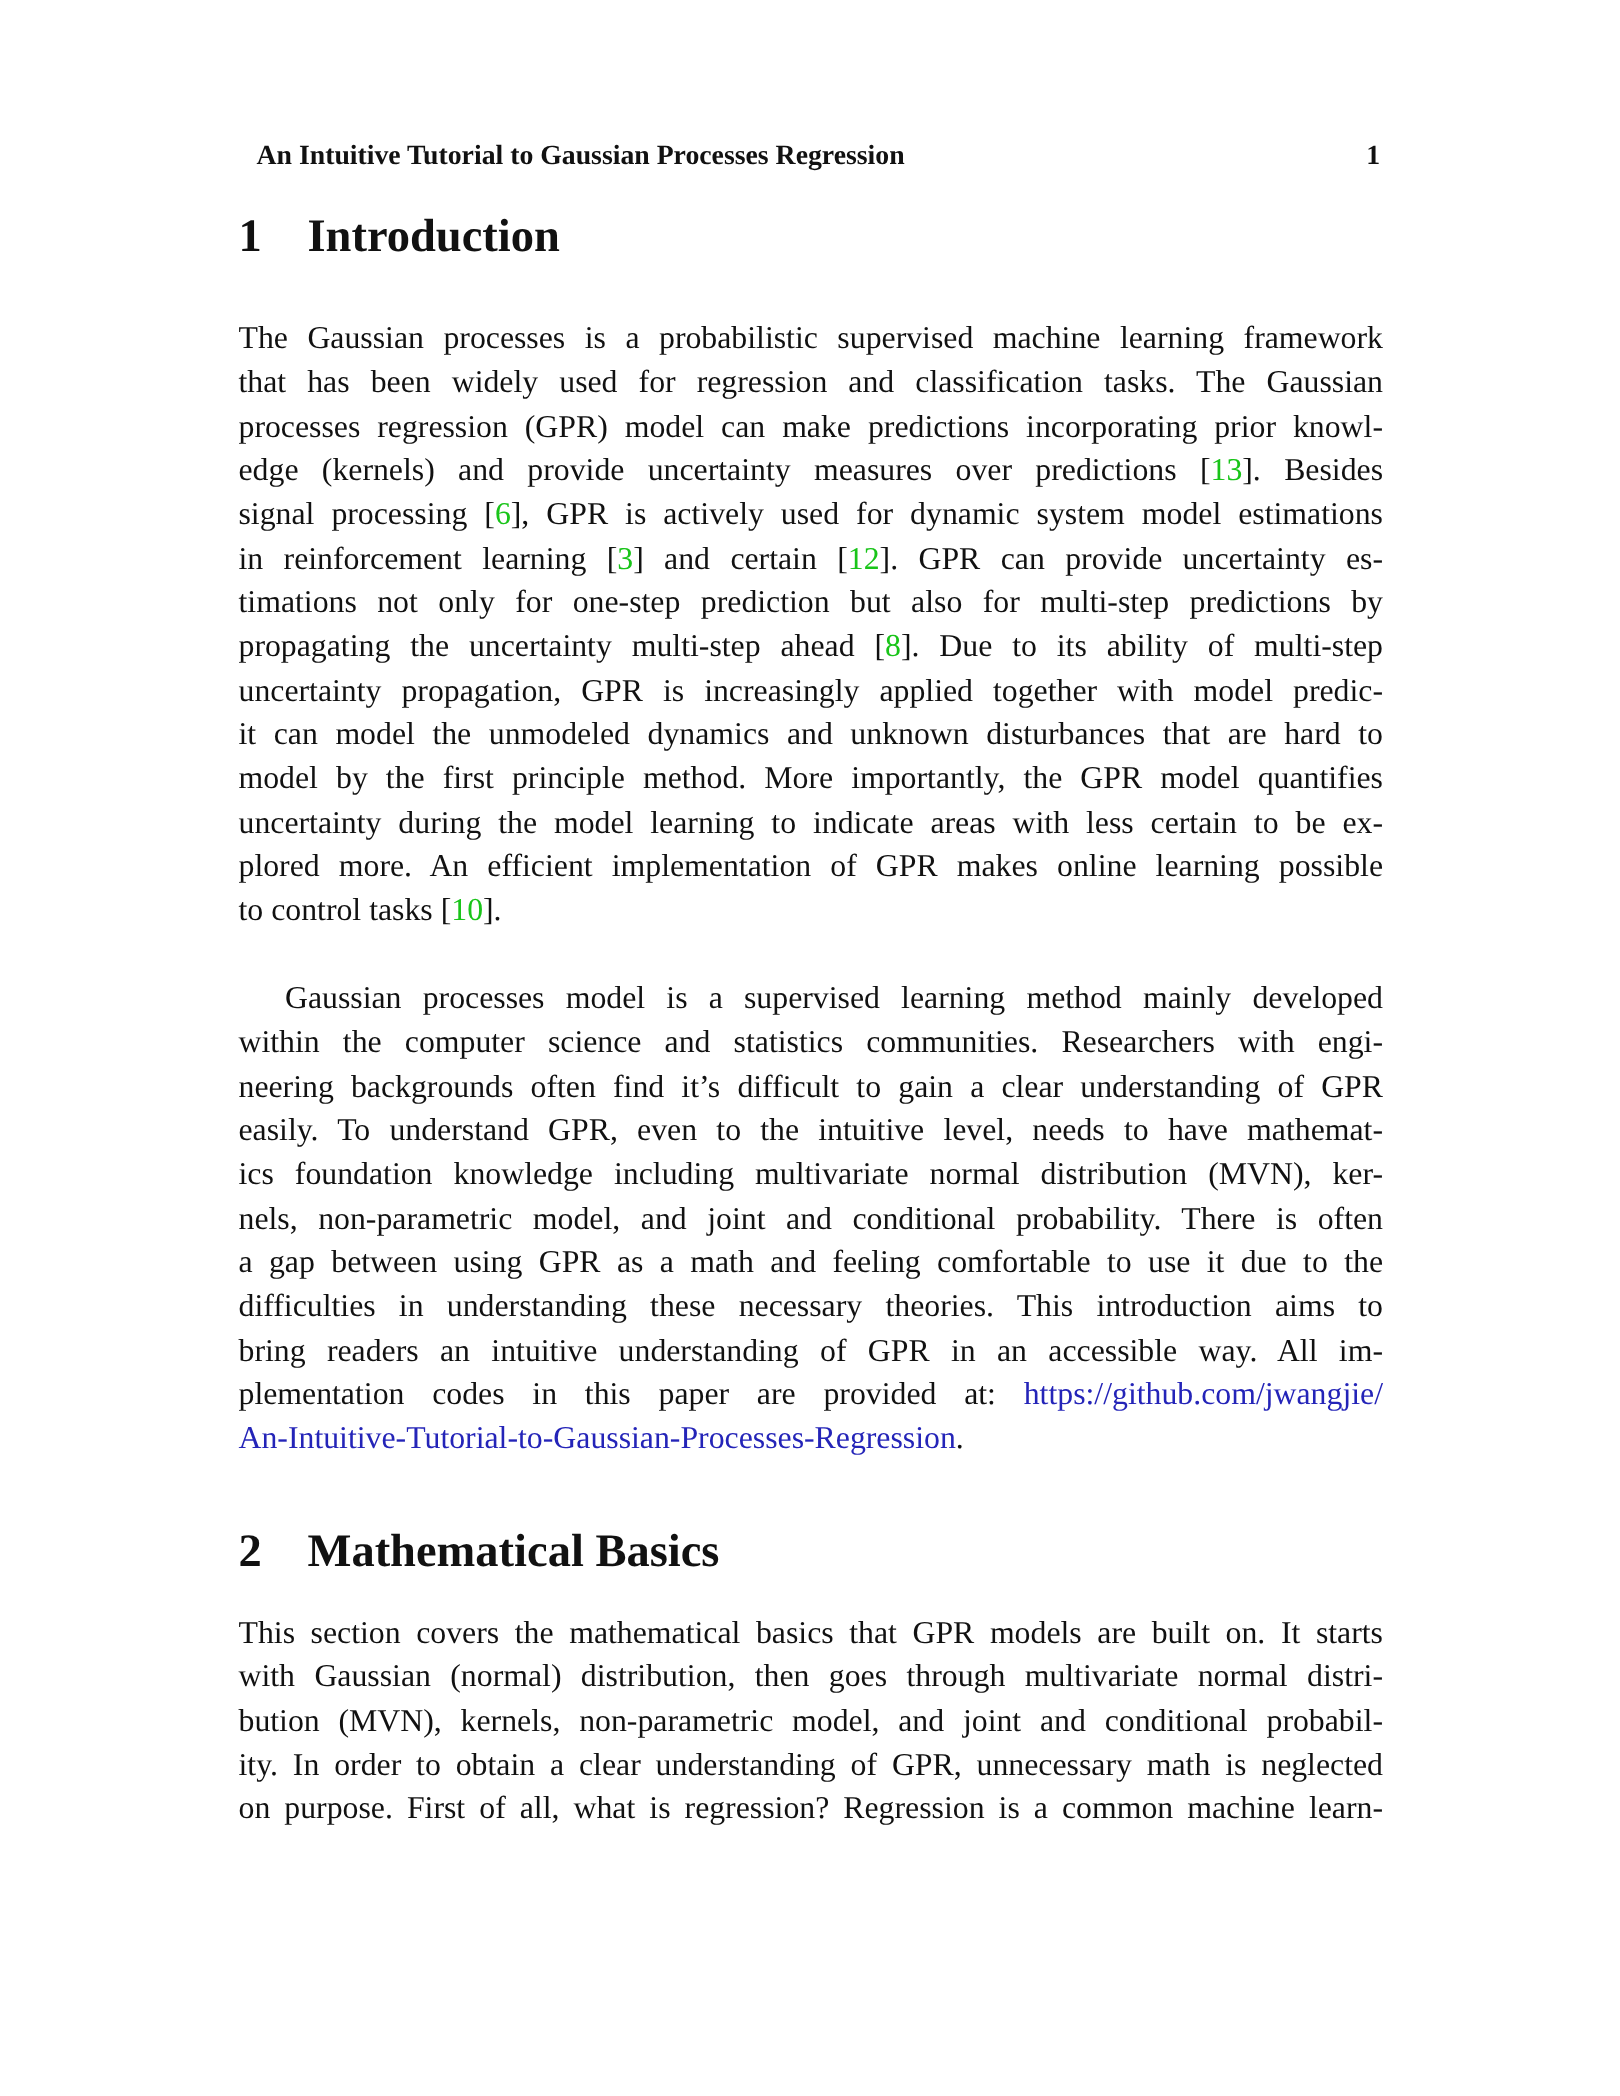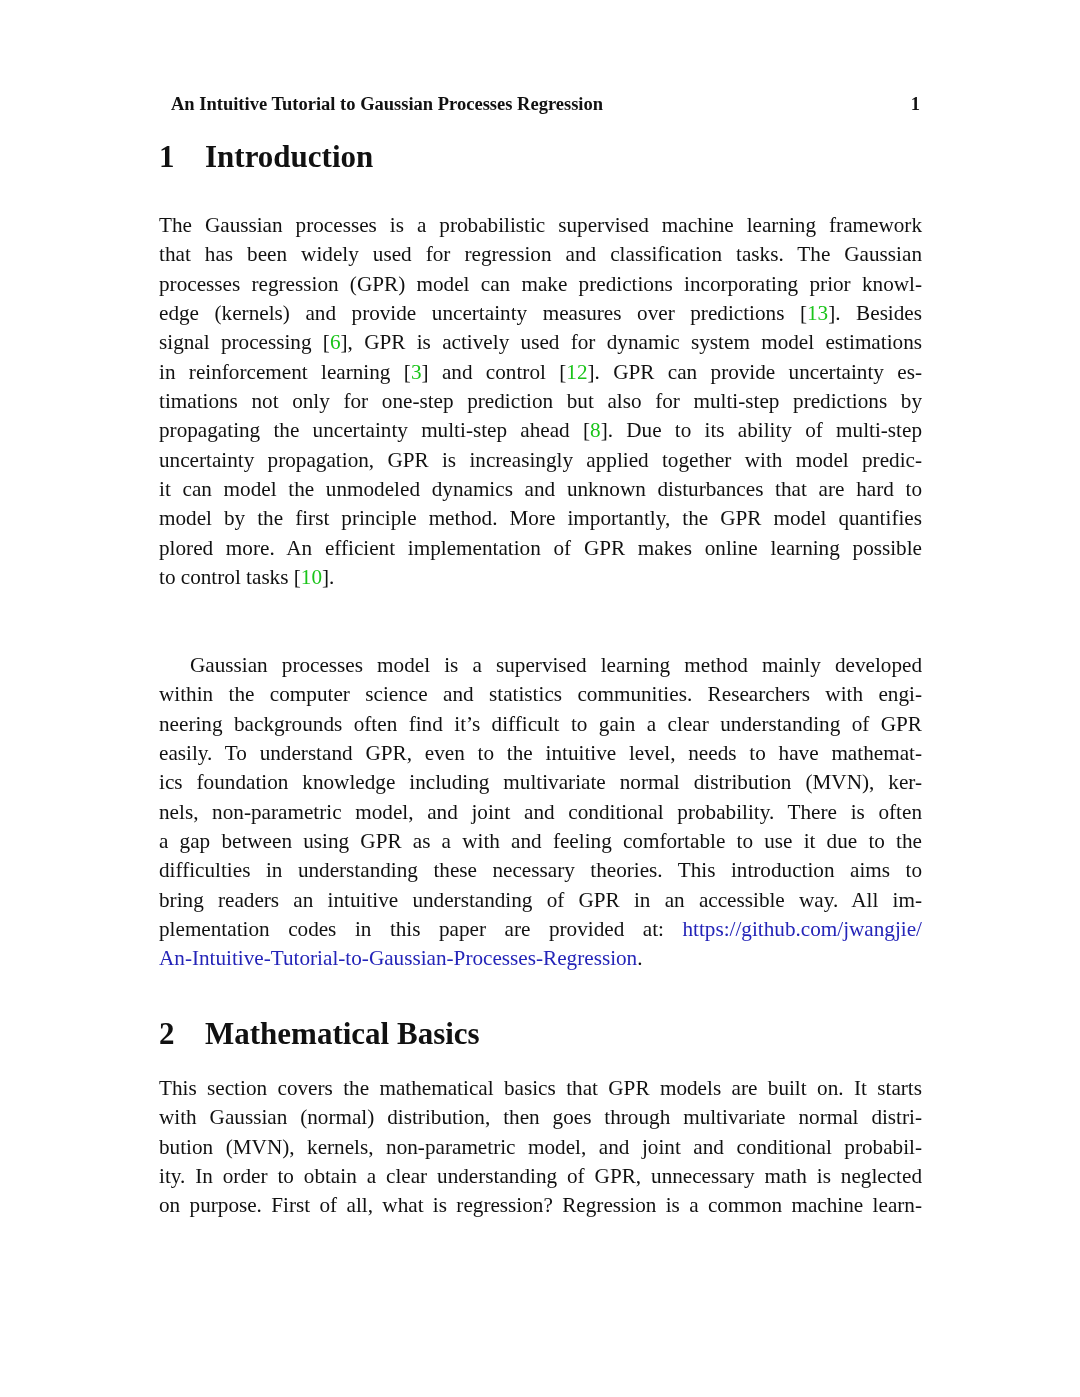--- a/index.html
+++ b/index.html
@@ -92,38 +92,39 @@
   <div class="section-heading h1">
     <span class="num">1</span><span>Introduction</span>
   </div>
 
   <div class="para p1">
     <span class="line">The Gaussian processes is a probabilistic supervised machine learning framework</span>
     <span class="line">that has been widely used for regression and classification tasks.  The Gaussian</span>
     <span class="line">processes regression (GPR) model can make predictions incorporating prior knowl-</span>
     <span class="line"><span>edge (kernels) and provide uncertainty measures over predictions [</span><a class="cite">13</a><span>].  Besides</span></span>
     <span class="line"><span>signal processing [</span><a class="cite">6</a><span>], GPR is actively used for dynamic system model estimations</span></span>
-    <span class="line"><span>in reinforcement learning [</span><a class="cite">3</a><span>] and control [</span><a class="cite">12</a><span>].  GPR can provide uncertainty es-</span></span>
+    <span class="line"><span>in reinforcement learning [</span><a class="cite">3</a><span>] and certain [</span><a class="cite">12</a><span>].  GPR can provide uncertainty es-</span></span>
     <span class="line">timations not only for one-step prediction but also for multi-step predictions by</span>
     <span class="line"><span>propagating the uncertainty multi-step ahead [</span><a class="cite">8</a><span>].  Due to its ability of multi-step</span></span>
     <span class="line">uncertainty propagation, GPR is increasingly applied together with model predic-</span>
     <span class="line">it can model the unmodeled dynamics and unknown disturbances that are hard to</span>
     <span class="line">model by the first principle method. More importantly, the GPR model quantifies</span>
+    <span class="line">uncertainty during the model learning to indicate areas with less certain to be ex-</span>
     <span class="line">plored more.  An efficient implementation of GPR makes online learning possible</span>
     <span class="line last"><span>to control tasks [</span><a class="cite">10</a><span>].</span></span>
   </div>
 
   <div class="para p2">
     <span class="line indent">Gaussian processes model is a supervised learning method mainly developed</span>
     <span class="line">within the computer science and statistics communities.  Researchers with engi-</span>
     <span class="line">neering backgrounds often find it’s difficult to gain a clear understanding of GPR</span>
     <span class="line">easily.  To understand GPR, even to the intuitive level, needs to have mathemat-</span>
     <span class="line">ics foundation knowledge including multivariate normal distribution (MVN), ker-</span>
     <span class="line">nels, non-parametric model, and joint and conditional probability.  There is often</span>
-    <span class="line">a gap between using GPR as a with and feeling comfortable to use it due to the</span>
+    <span class="line">a gap between using GPR as a math and feeling comfortable to use it due to the</span>
     <span class="line">difficulties in understanding these necessary theories.  This introduction aims to</span>
     <span class="line">bring readers an intuitive understanding of GPR in an accessible way.  All im-</span>
     <span class="line"><span>plementation codes in this paper are provided at: </span><a class="url">https://github.com/jwangjie/</a></span>
     <span class="line last"><a class="url">An-Intuitive-Tutorial-to-Gaussian-Processes-Regression</a><span>.</span></span>
   </div>
 
   <div class="section-heading h2">
     <span class="num">2</span><span>Mathematical Basics</span>
   </div>
 

